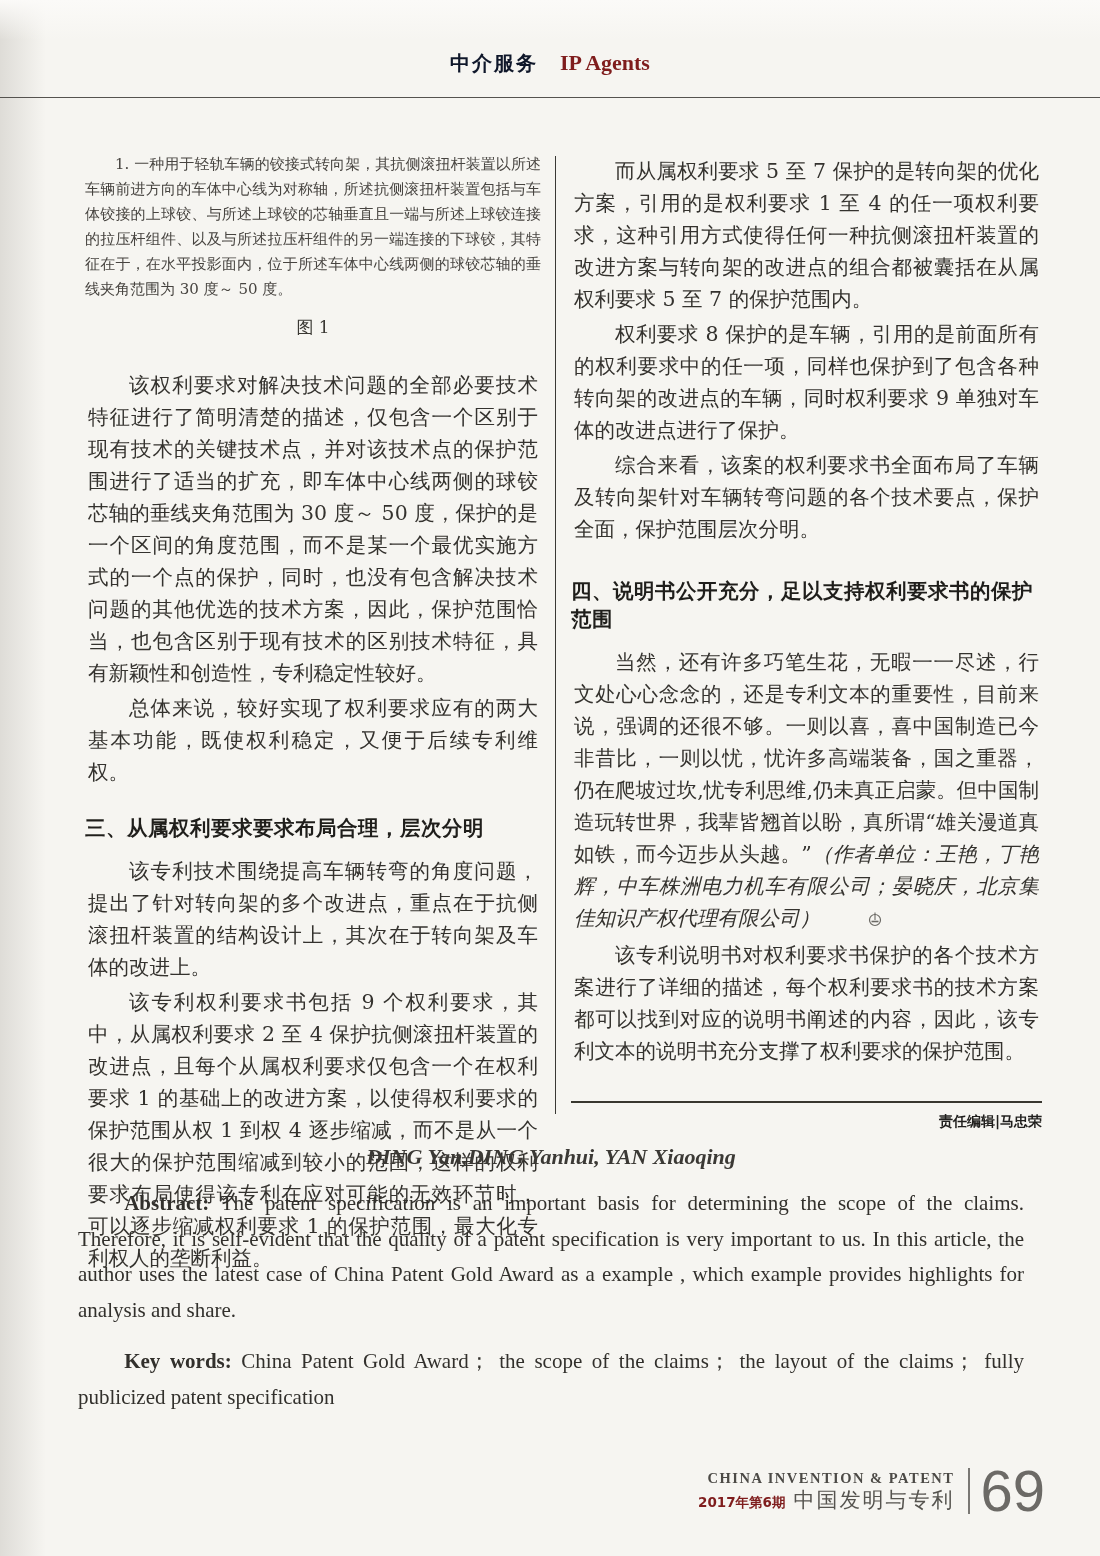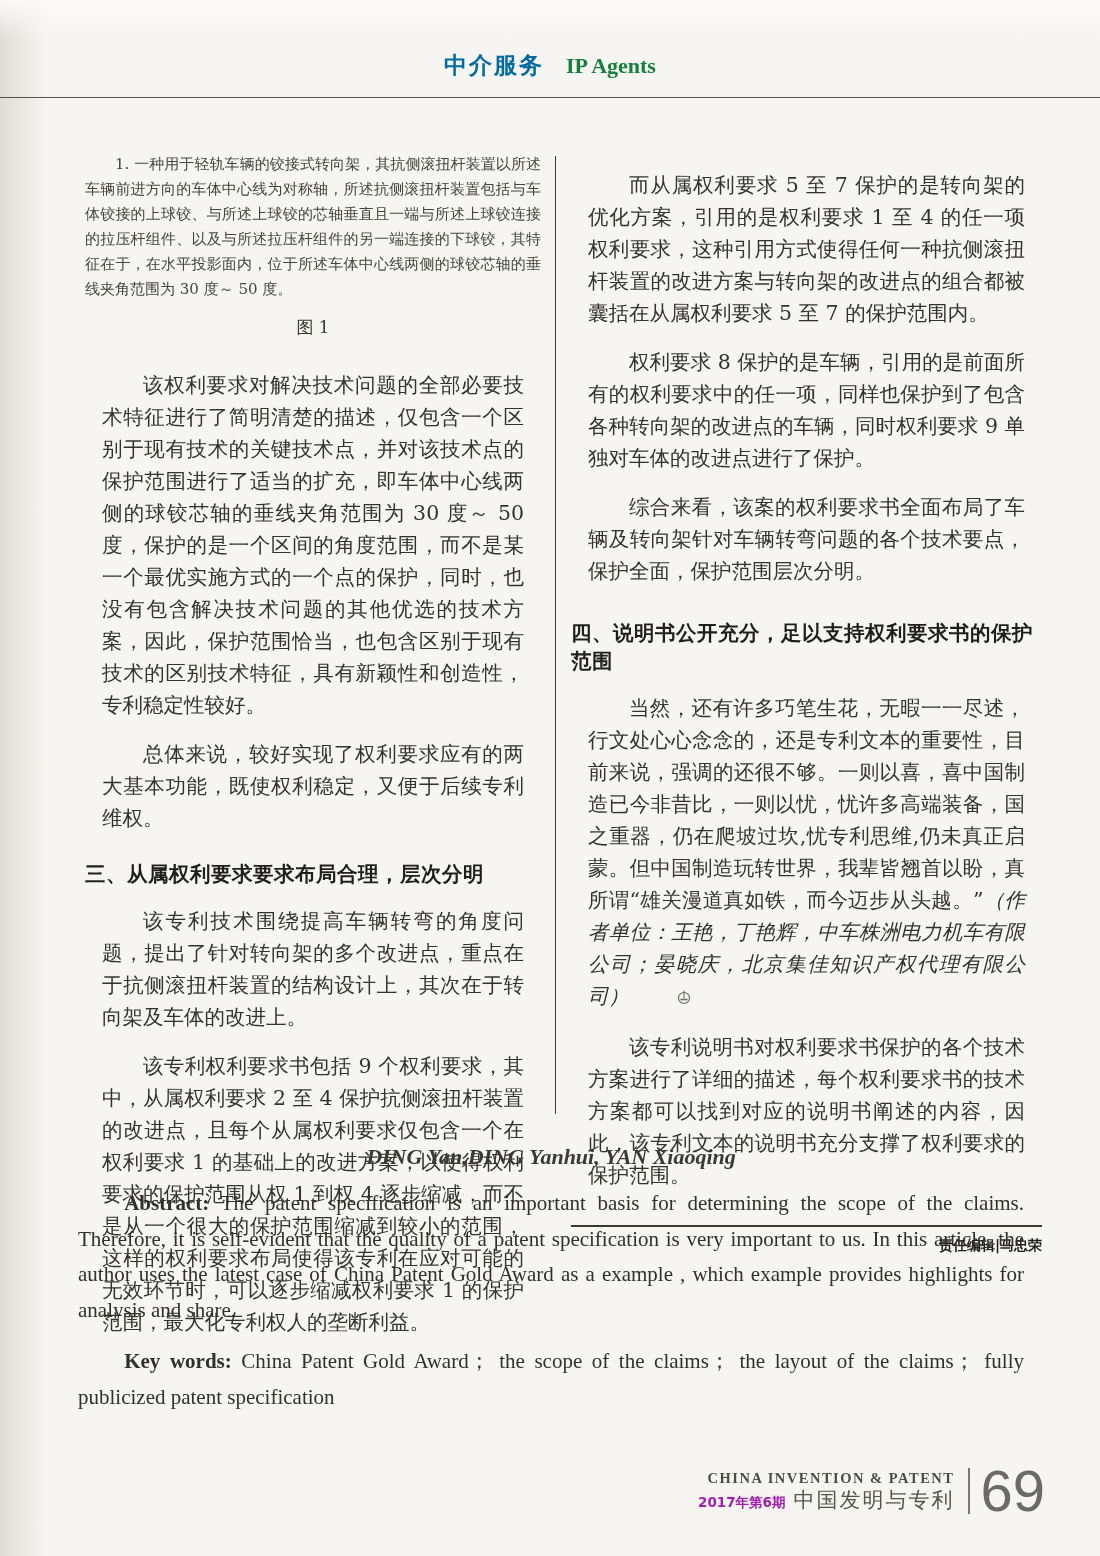--- a/index.html
+++ b/index.html
@@ -21,25 +21,25 @@
   .page::after{
     content:"";position:absolute;left:0;top:0;right:0;height:40px;
     background:linear-gradient(180deg,#fbfaf8 0%,rgba(251,250,248,0) 100%);
     pointer-events:none;
   }
 
   
   .header{position:absolute;top:50px;left:0;width:100%;text-align:center;}
   .header .cn{
     font-family:"DejaVu Sans","Liberation Sans",sans-serif;
-    font-weight:bold;font-size:23px;color:#0369a1;letter-spacing:2px;
+    font-weight:bold;font-size:20px;color:#0f172a;letter-spacing:2px;
   }
   .header .en{
     font-family:"Liberation Serif","DejaVu Serif",serif;
-    font-weight:bold;font-size:22px;color:#15803d;margin-left:22px;
+    font-weight:bold;font-size:22px;color:#7f1d1d;margin-left:22px;
   }
   .header-rule{
     position:absolute;top:97px;left:0;width:100%;height:0;
     border-top:1.5px solid #55534f;
   }
 
   
   .columns{
     position:absolute;top:152px;left:85px;width:957px;
     display:flex;align-items:stretch;
@@ -54,21 +54,21 @@
   .claim{
     font-size:15px;line-height:25px;color:#474440;
     text-align:justify;text-indent:2em;margin:0 0 10px 0;
   }
   .fig-caption{
     text-align:center;font-size:17px;color:#3a3833;
     margin:14px 0 30px 0;
   }
   p.body{
     font-size:20.5px;line-height:32px;text-align:justify;
-    text-indent:2em;margin:17px;color:#34322e;
+    text-indent:2em;margin:3px;color:#34322e;
   }
   h3.sec{
     font-family:"DejaVu Sans","Liberation Sans",sans-serif;
     font-size:20.5px;color:#1f1e1b;margin:26px 0 13px 0;
     font-weight:bold;letter-spacing:.5px;
   }
   .col-right h3.sec{margin-top:32px;}
   .author-note{font-style:italic;}
   .end-icon{display:inline-block;vertical-align:-2px;margin-left:6px;}
 
@@ -105,21 +105,21 @@
   .footer{
     position:absolute;top:1462px;right:55px;
     display:flex;align-items:center;
   }
   .footer .jblock{text-align:right;line-height:1.25;}
   .footer .jen{
     font-family:"Liberation Serif","DejaVu Serif",serif;
     font-size:14.5px;letter-spacing:1.5px;color:#4c4a46;font-weight:bold;
   }
   .footer .issue{
-    font-size:13.5px;color:#a21caf;font-weight:bold;
+    font-size:13.5px;color:#7f1d1d;font-weight:bold;
     font-family:"DejaVu Sans","Liberation Sans",sans-serif;margin-right:8px;
   }
   .footer .jcn{
     font-size:21px;color:#56544f;letter-spacing:2px;
     font-family:"DejaVu Sans","Liberation Sans",sans-serif;
   }
   .footer .vbar{width:2px;height:46px;background:#7a7874;margin:0 10px 0 14px;}
   .footer .pageno{
     font-family:Liberation Sans, sans-serif;
     font-size:58px;color:#6c6a66;line-height:1;

